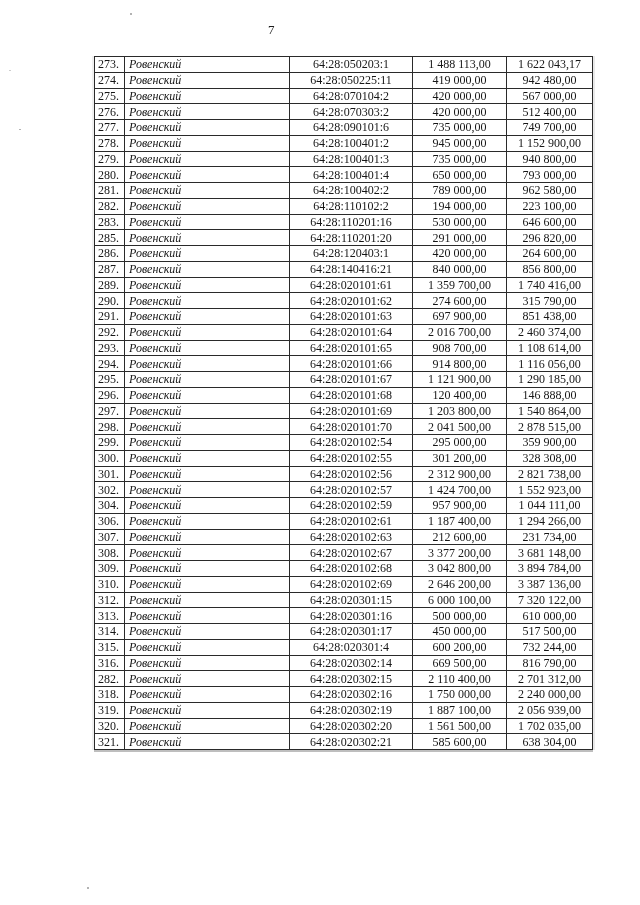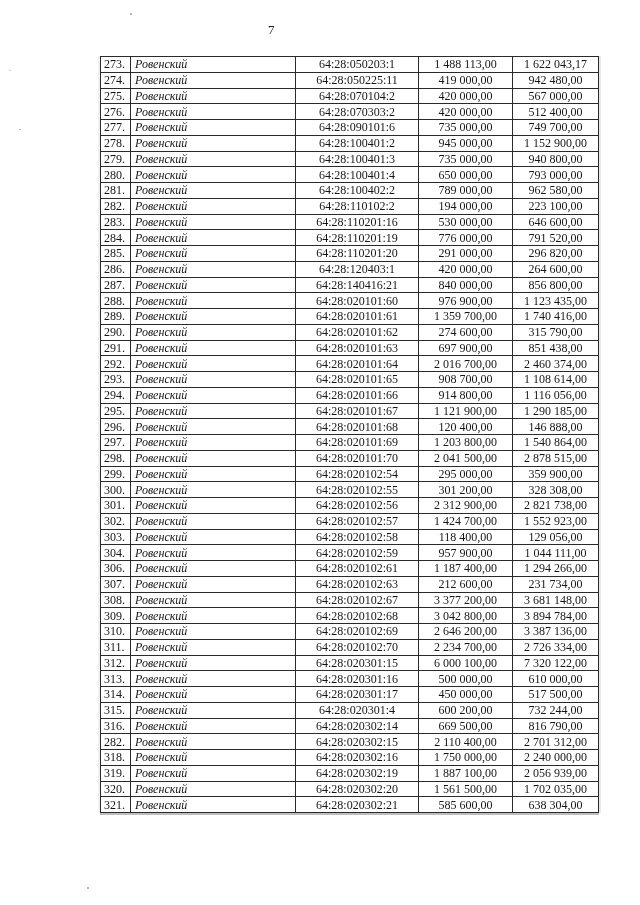--- a/index.html
+++ b/index.html
@@ -9,21 +9,21 @@
     position:relative;
     font-family:"Liberation Serif", serif;
     color:#161616;
     overflow:hidden;
   }
   .page-number {
     position:absolute; top:22px; left:268px;
     font-size:13px; color:#1b1b1b;
   }
   table.data-table {
-    position:absolute; top:56px; left:100px;
+    position:absolute; top:56px; left:94px;
     width:498px;
     border-collapse:collapse; table-layout:fixed;
     box-shadow: 0 2px 0 rgba(40,40,40,0.30), -2px 0 0 rgba(40,40,40,0.07), 2px 0 0 rgba(40,40,40,0.10);
   }
   col.w-num  { width:30px; }
   col.w-name { width:165px; }
   col.w-cad  { width:123px; }
   col.w-v1   { width:94px; }
   col.w-v2   { width:86px; }
   td {
@@ -135,27 +135,20 @@
       <td class="c-val">223 100,00</td>
     </tr>
         <tr>
       <td class="c-num">283.</td>
       <td class="c-name">Ровенский</td>
       <td class="c-cad">64:28:110201:16</td>
       <td class="c-val">530 000,00</td>
       <td class="c-val">646 600,00</td>
     </tr>
         <tr>
-      <td class="c-num">284.</td>
-      <td class="c-name">Ровенский</td>
-      <td class="c-cad">64:28:110201:19</td>
-      <td class="c-val">776 000,00</td>
-      <td class="c-val">791 520,00</td>
-    </tr>
-        <tr>
       <td class="c-num">285.</td>
       <td class="c-name">Ровенский</td>
       <td class="c-cad">64:28:110201:20</td>
       <td class="c-val">291 000,00</td>
       <td class="c-val">296 820,00</td>
     </tr>
         <tr>
       <td class="c-num">286.</td>
       <td class="c-name">Ровенский</td>
       <td class="c-cad">64:28:120403:1</td>
@@ -163,27 +156,20 @@
       <td class="c-val">264 600,00</td>
     </tr>
         <tr>
       <td class="c-num">287.</td>
       <td class="c-name">Ровенский</td>
       <td class="c-cad">64:28:140416:21</td>
       <td class="c-val">840 000,00</td>
       <td class="c-val">856 800,00</td>
     </tr>
         <tr>
-      <td class="c-num">288.</td>
-      <td class="c-name">Ровенский</td>
-      <td class="c-cad">64:28:020101:60</td>
-      <td class="c-val">976 900,00</td>
-      <td class="c-val">1 123 435,00</td>
-    </tr>
-        <tr>
       <td class="c-num">289.</td>
       <td class="c-name">Ровенский</td>
       <td class="c-cad">64:28:020101:61</td>
       <td class="c-val">1 359 700,00</td>
       <td class="c-val">1 740 416,00</td>
     </tr>
         <tr>
       <td class="c-num">290.</td>
       <td class="c-name">Ровенский</td>
       <td class="c-cad">64:28:020101:62</td>
@@ -268,27 +254,20 @@
       <td class="c-val">2 821 738,00</td>
     </tr>
         <tr>
       <td class="c-num">302.</td>
       <td class="c-name">Ровенский</td>
       <td class="c-cad">64:28:020102:57</td>
       <td class="c-val">1 424 700,00</td>
       <td class="c-val">1 552 923,00</td>
     </tr>
         <tr>
-      <td class="c-num">303.</td>
-      <td class="c-name">Ровенский</td>
-      <td class="c-cad">64:28:020102:58</td>
-      <td class="c-val">118 400,00</td>
-      <td class="c-val">129 056,00</td>
-    </tr>
-        <tr>
       <td class="c-num">304.</td>
       <td class="c-name">Ровенский</td>
       <td class="c-cad">64:28:020102:59</td>
       <td class="c-val">957 900,00</td>
       <td class="c-val">1 044 111,00</td>
     </tr>
         <tr>
       <td class="c-num">306.</td>
       <td class="c-name">Ровенский</td>
       <td class="c-cad">64:28:020102:61</td>
@@ -315,27 +294,20 @@
       <td class="c-cad">64:28:020102:68</td>
       <td class="c-val">3 042 800,00</td>
       <td class="c-val">3 894 784,00</td>
     </tr>
         <tr>
       <td class="c-num">310.</td>
       <td class="c-name">Ровенский</td>
       <td class="c-cad">64:28:020102:69</td>
       <td class="c-val">2 646 200,00</td>
       <td class="c-val">3 387 136,00</td>
-    </tr>
-        <tr>
-      <td class="c-num">311.</td>
-      <td class="c-name">Ровенский</td>
-      <td class="c-cad">64:28:020102:70</td>
-      <td class="c-val">2 234 700,00</td>
-      <td class="c-val">2 726 334,00</td>
     </tr>
         <tr>
       <td class="c-num">312.</td>
       <td class="c-name">Ровенский</td>
       <td class="c-cad">64:28:020301:15</td>
       <td class="c-val">6 000 100,00</td>
       <td class="c-val">7 320 122,00</td>
     </tr>
         <tr>
       <td class="c-num">313.</td>

